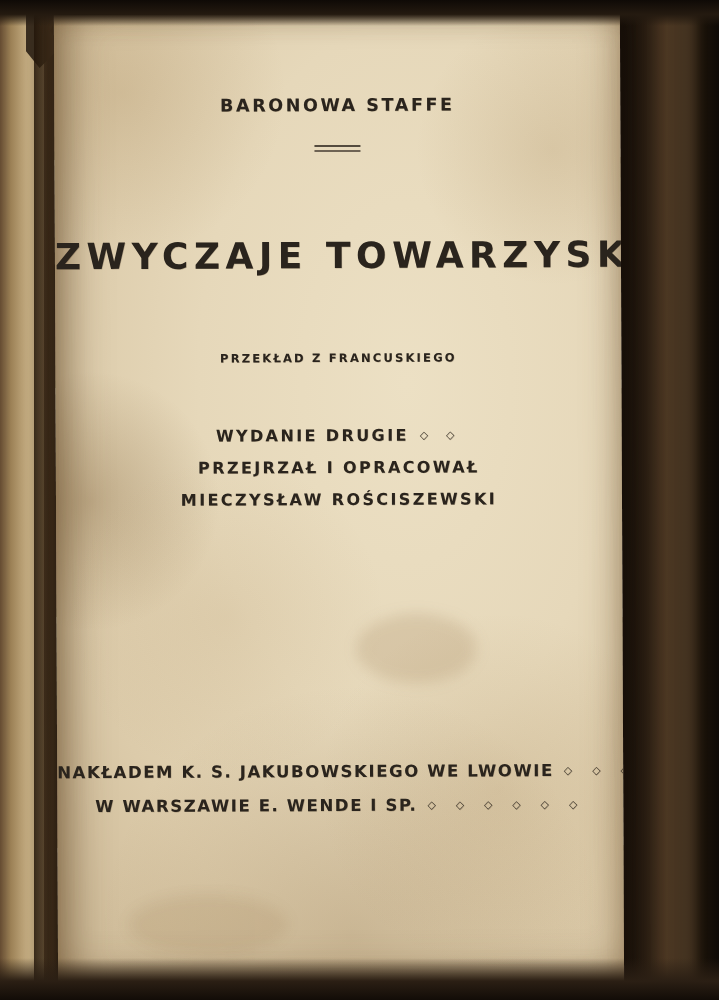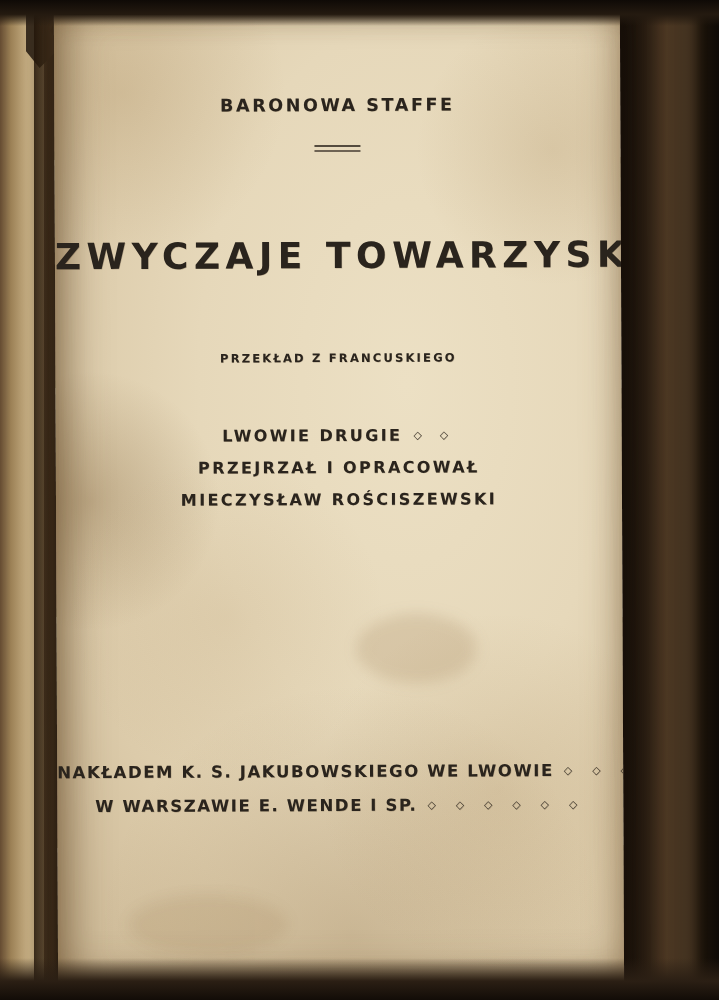--- a/index.html
+++ b/index.html
@@ -272,21 +272,21 @@
         <i></i>
           <i></i>
       </div>
 
       <div class="tx title">ZWYCZAJE TOWARZYSKIE</div>
 
       <div class="tx subtitle">PRZEKŁAD Z FRANCUSKIEGO</div>
 
       <div class="edition">
         <div class="tx line">
-          <span>LWOWIE DRUGIE</span><span class="dia">◇ ◇</span>
+          <span>WYDANIE DRUGIE</span><span class="dia">◇ ◇</span>
         </div>
         <div class="tx line">
           <span>PRZEJRZAŁ  I  OPRACOWAŁ</span>
         </div>
         <div class="tx line">
           <span>MIECZYSŁAW ROŚCISZEWSKI</span>
         </div>
       </div>
 
       <div class="imprint">

